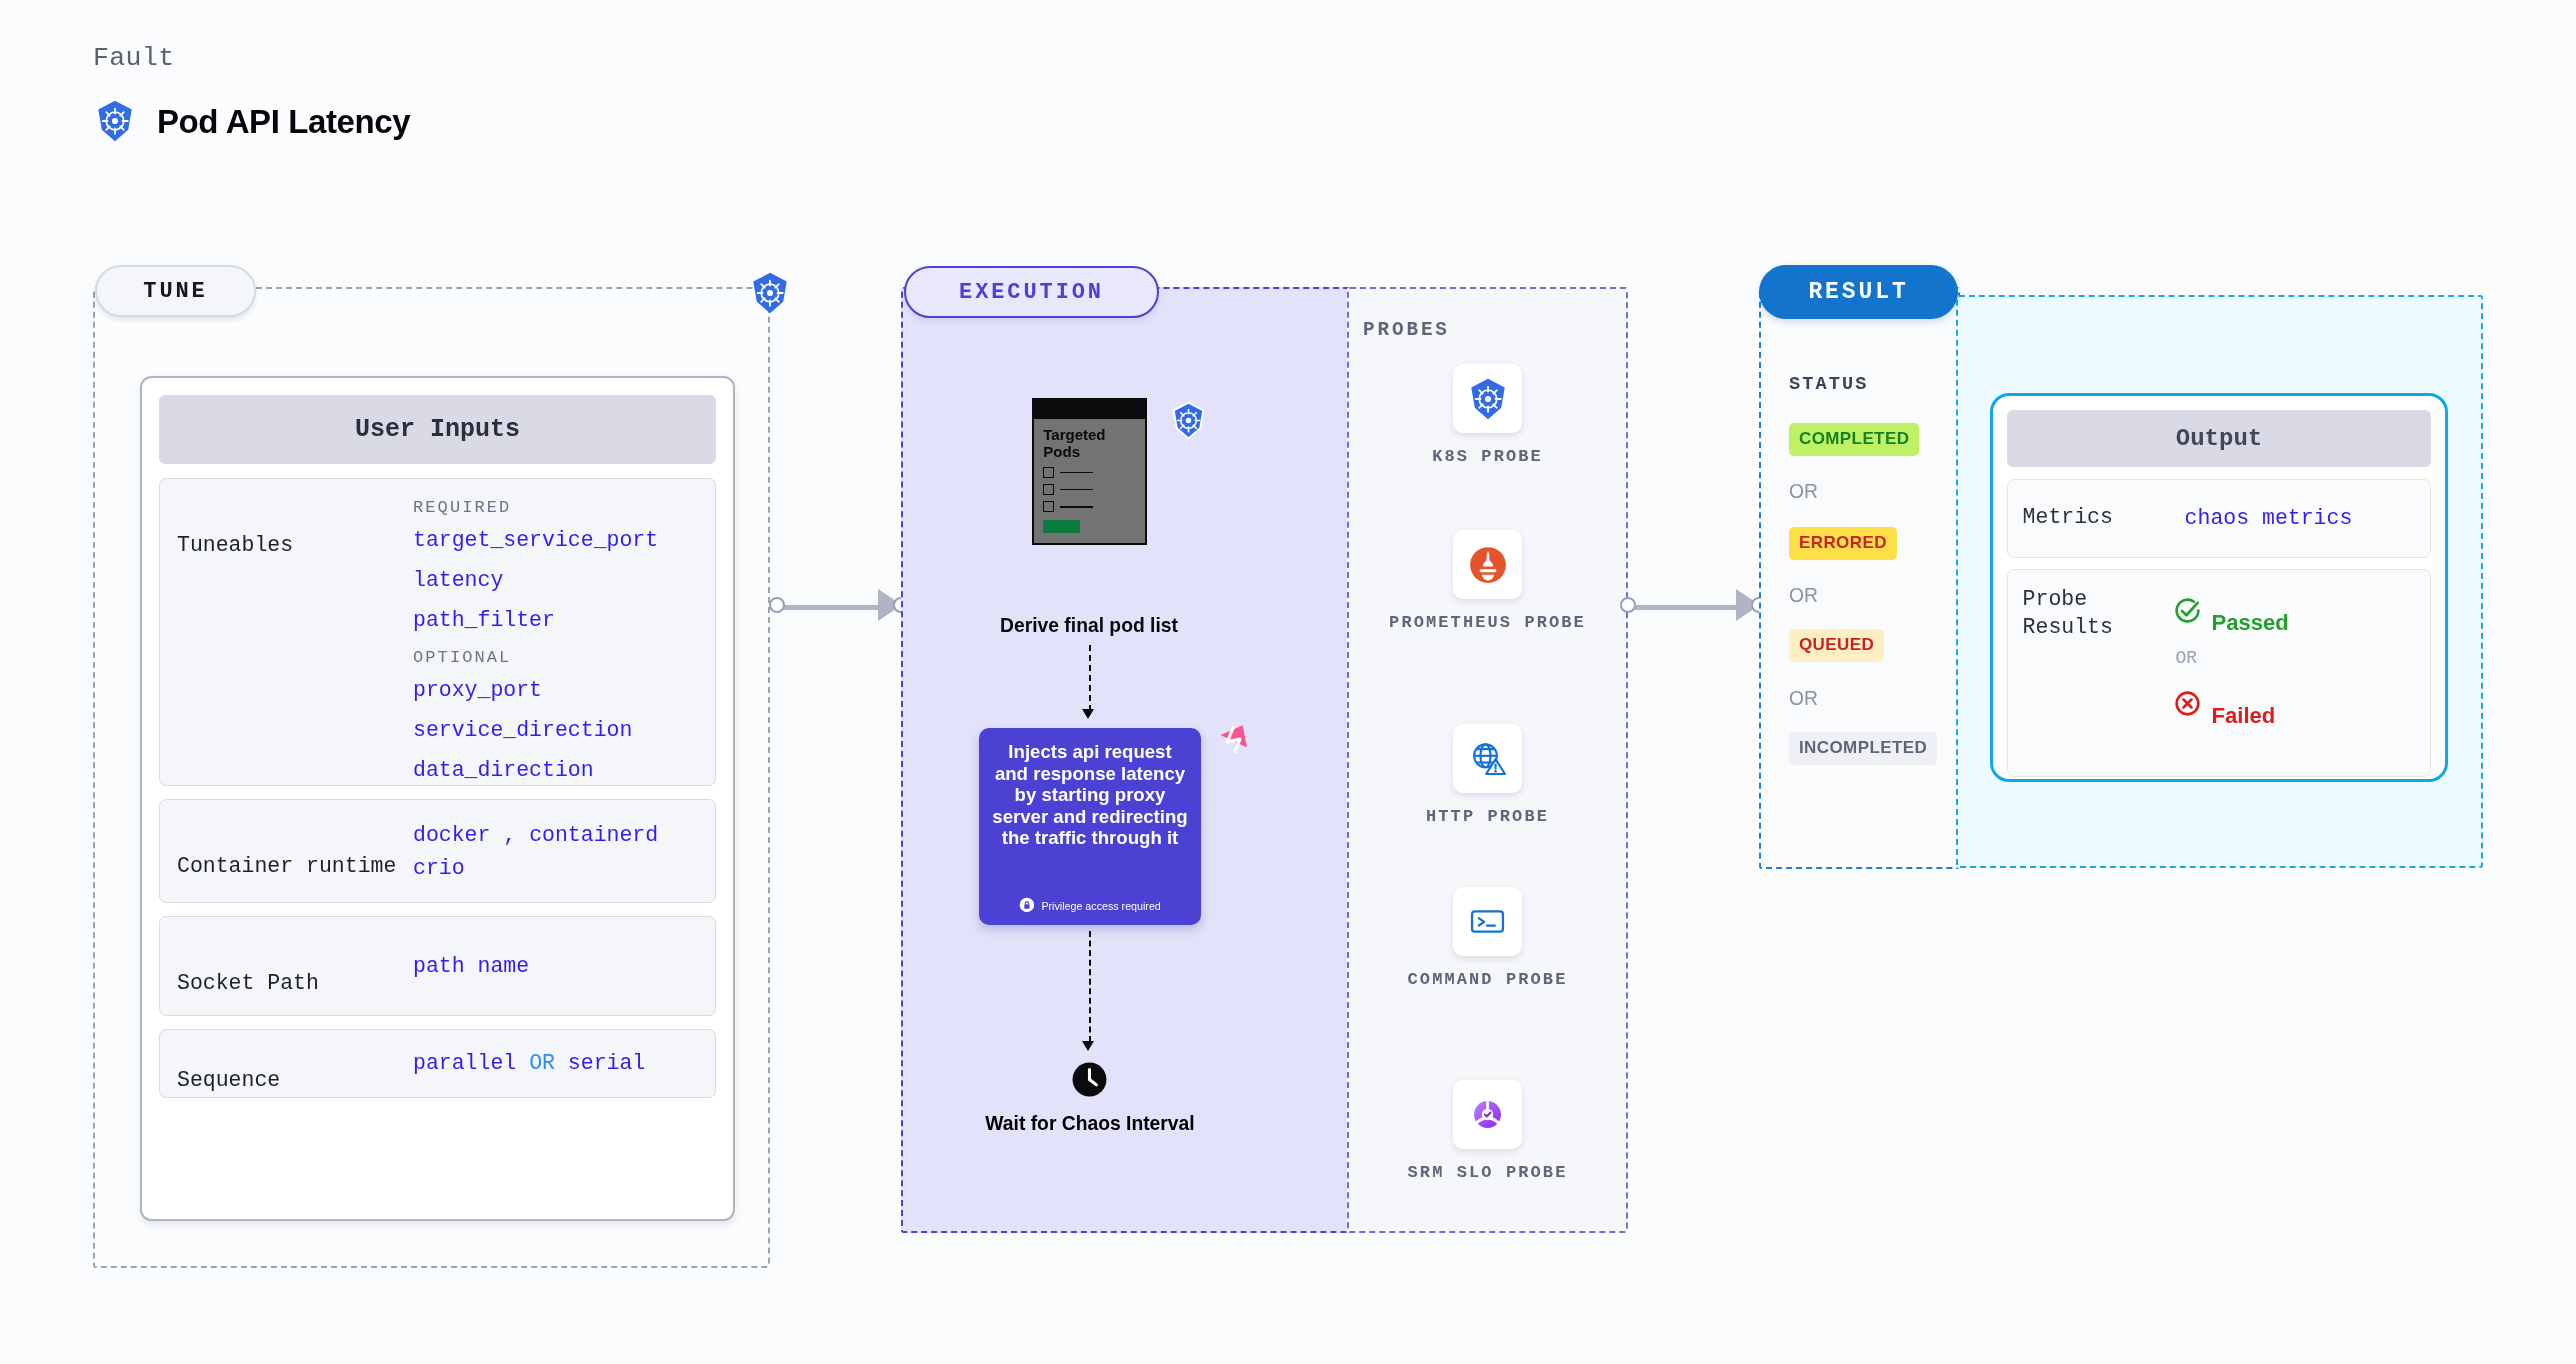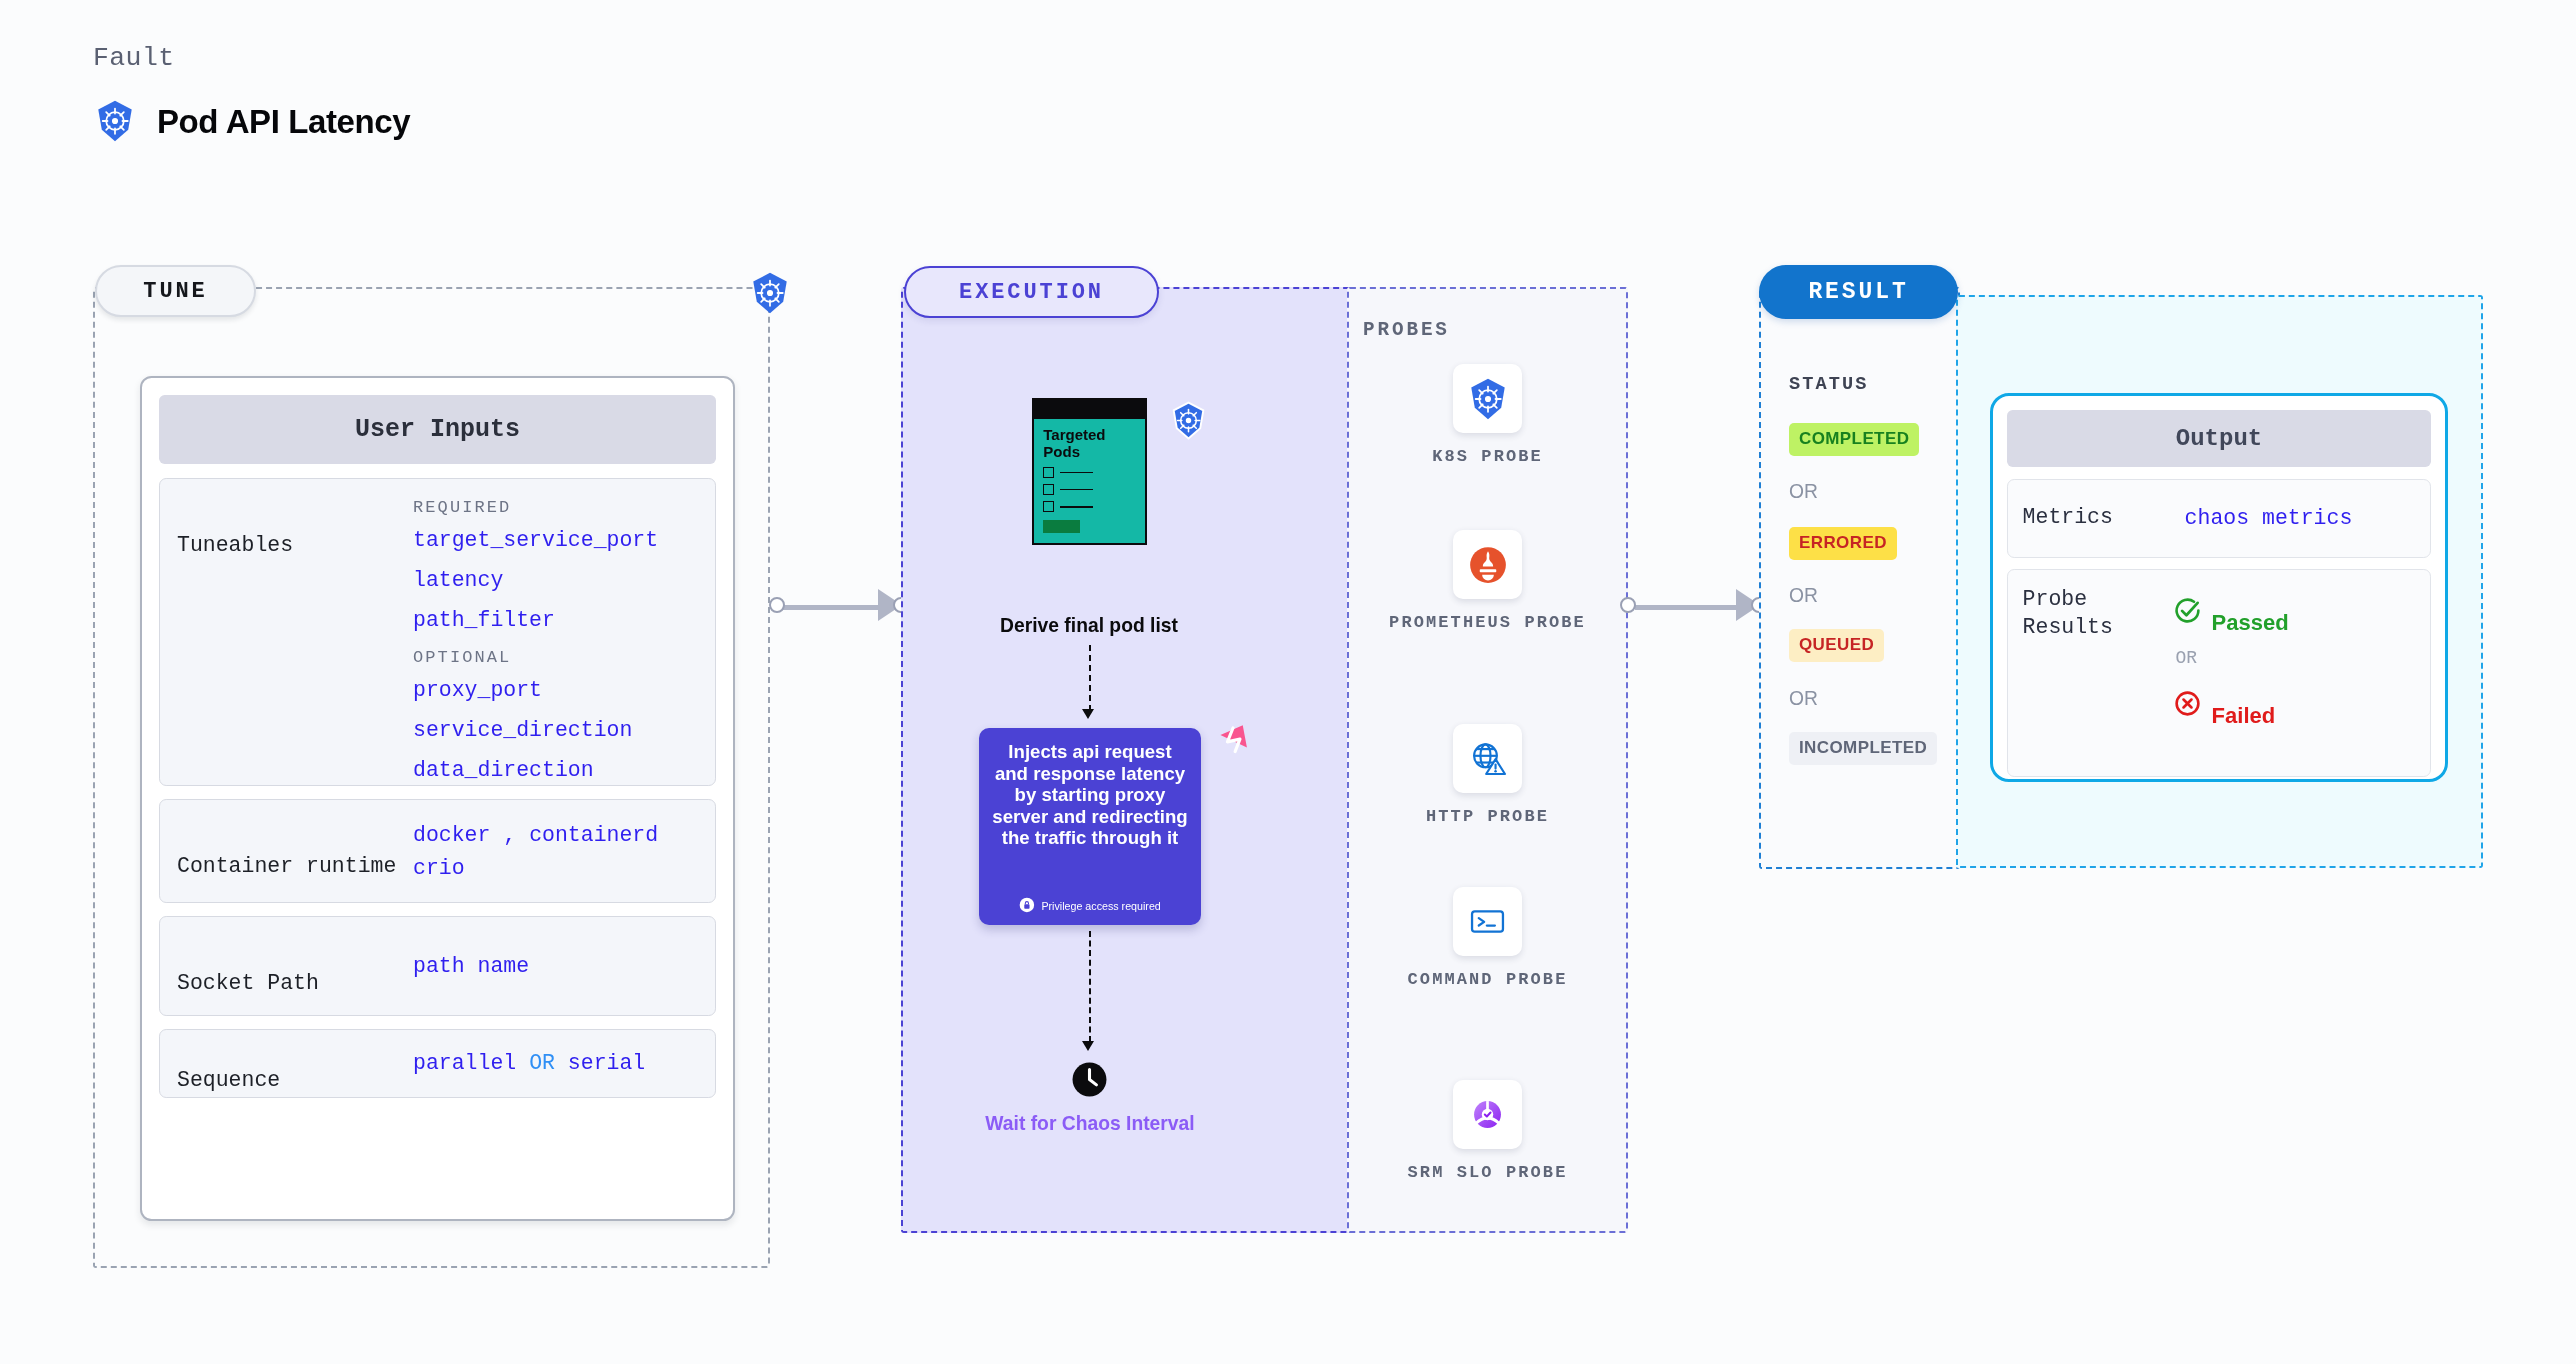--- a/index.html
+++ b/index.html
@@ -127,21 +127,21 @@
     font-family: "Liberation Mono", monospace;
     font-size: 21.5px; color: #2f1fef; margin-bottom: 15.8px;
   }
   .tunable:last-child { margin-bottom: 0; }
   .valline { font-family: "Liberation Mono", monospace; font-size: 21.5px; color: #2f1fef; line-height: 1.55; }
   .comma { color: #2f1fef; }
   .or-ink { color: #2f8ff5; }
 
   
   #pod-doc { position: absolute; left: 1032px; top: 398px; width: 115px; }
-  .doc-frame { border: 2.9px solid #0b0b0d; background: #14b8a6; }
+  .doc-frame { border: 2.9px solid #0b0b0d; background: #737373; }
   .doc-bar { height: 18.6px; background: #0b0b0d; }
   .doc-inner { padding: 8.6px 9.3px 10px 9.3px; }
   .doc-title { font-size: 15px; font-weight: bold; color: #0b0b0d; line-height: 1.12; font-family: "Liberation Sans", sans-serif; }
   .doc-line { display: flex; align-items: center; gap: 6.4px; margin-top: 6.4px; }
   .doc-check { width: 10.7px; height: 10.7px; border: 1.8px solid #0b0b0d; }
   .doc-dash { width: 33px; height: 1.8px; background: #0b0b0d; }
   .doc-green { width: 37px; height: 13px; background: #0a7c3f; margin-top: 7.9px; }
   #k8s-badge-doc { position: absolute; left: 1169px; top: 401px; z-index: 3; }
   #derive-label {
     position: absolute; left: 953px; top: 615px; width: 272px; text-align: center;
@@ -172,21 +172,21 @@
   }
   #inject-priv {
     display: flex; align-items: center; gap: 6.4px; margin-top: auto;
     color: #ffffff; font-size: 10.7px;
   }
   #litmus-logo { position: absolute; left: 1212px; top: 721px; z-index: 4; }
 
   #clock-icon { position: absolute; left: 1071px; top: 1061px; }
   #wait-label {
     position: absolute; left: 979px; top: 1112px; width: 222px; text-align: center;
-    font-size: 19.3px; font-weight: bold; color: #8b5cf6; line-height: 1.2;
+    font-size: 19.3px; font-weight: bold; color: #000000; line-height: 1.2;
   }
 
   
   .probe-item { position: absolute; width: 281px; left: 1347px; text-align: center; }
   .probe-tile {
     width: 69px; height: 69px; margin: 0 auto;
     background: #ffffff; border-radius: 10px;
     box-shadow: 0 2.1px 6.4px rgba(35,45,70,0.12);
     display: flex; align-items: center; justify-content: center;
   }

